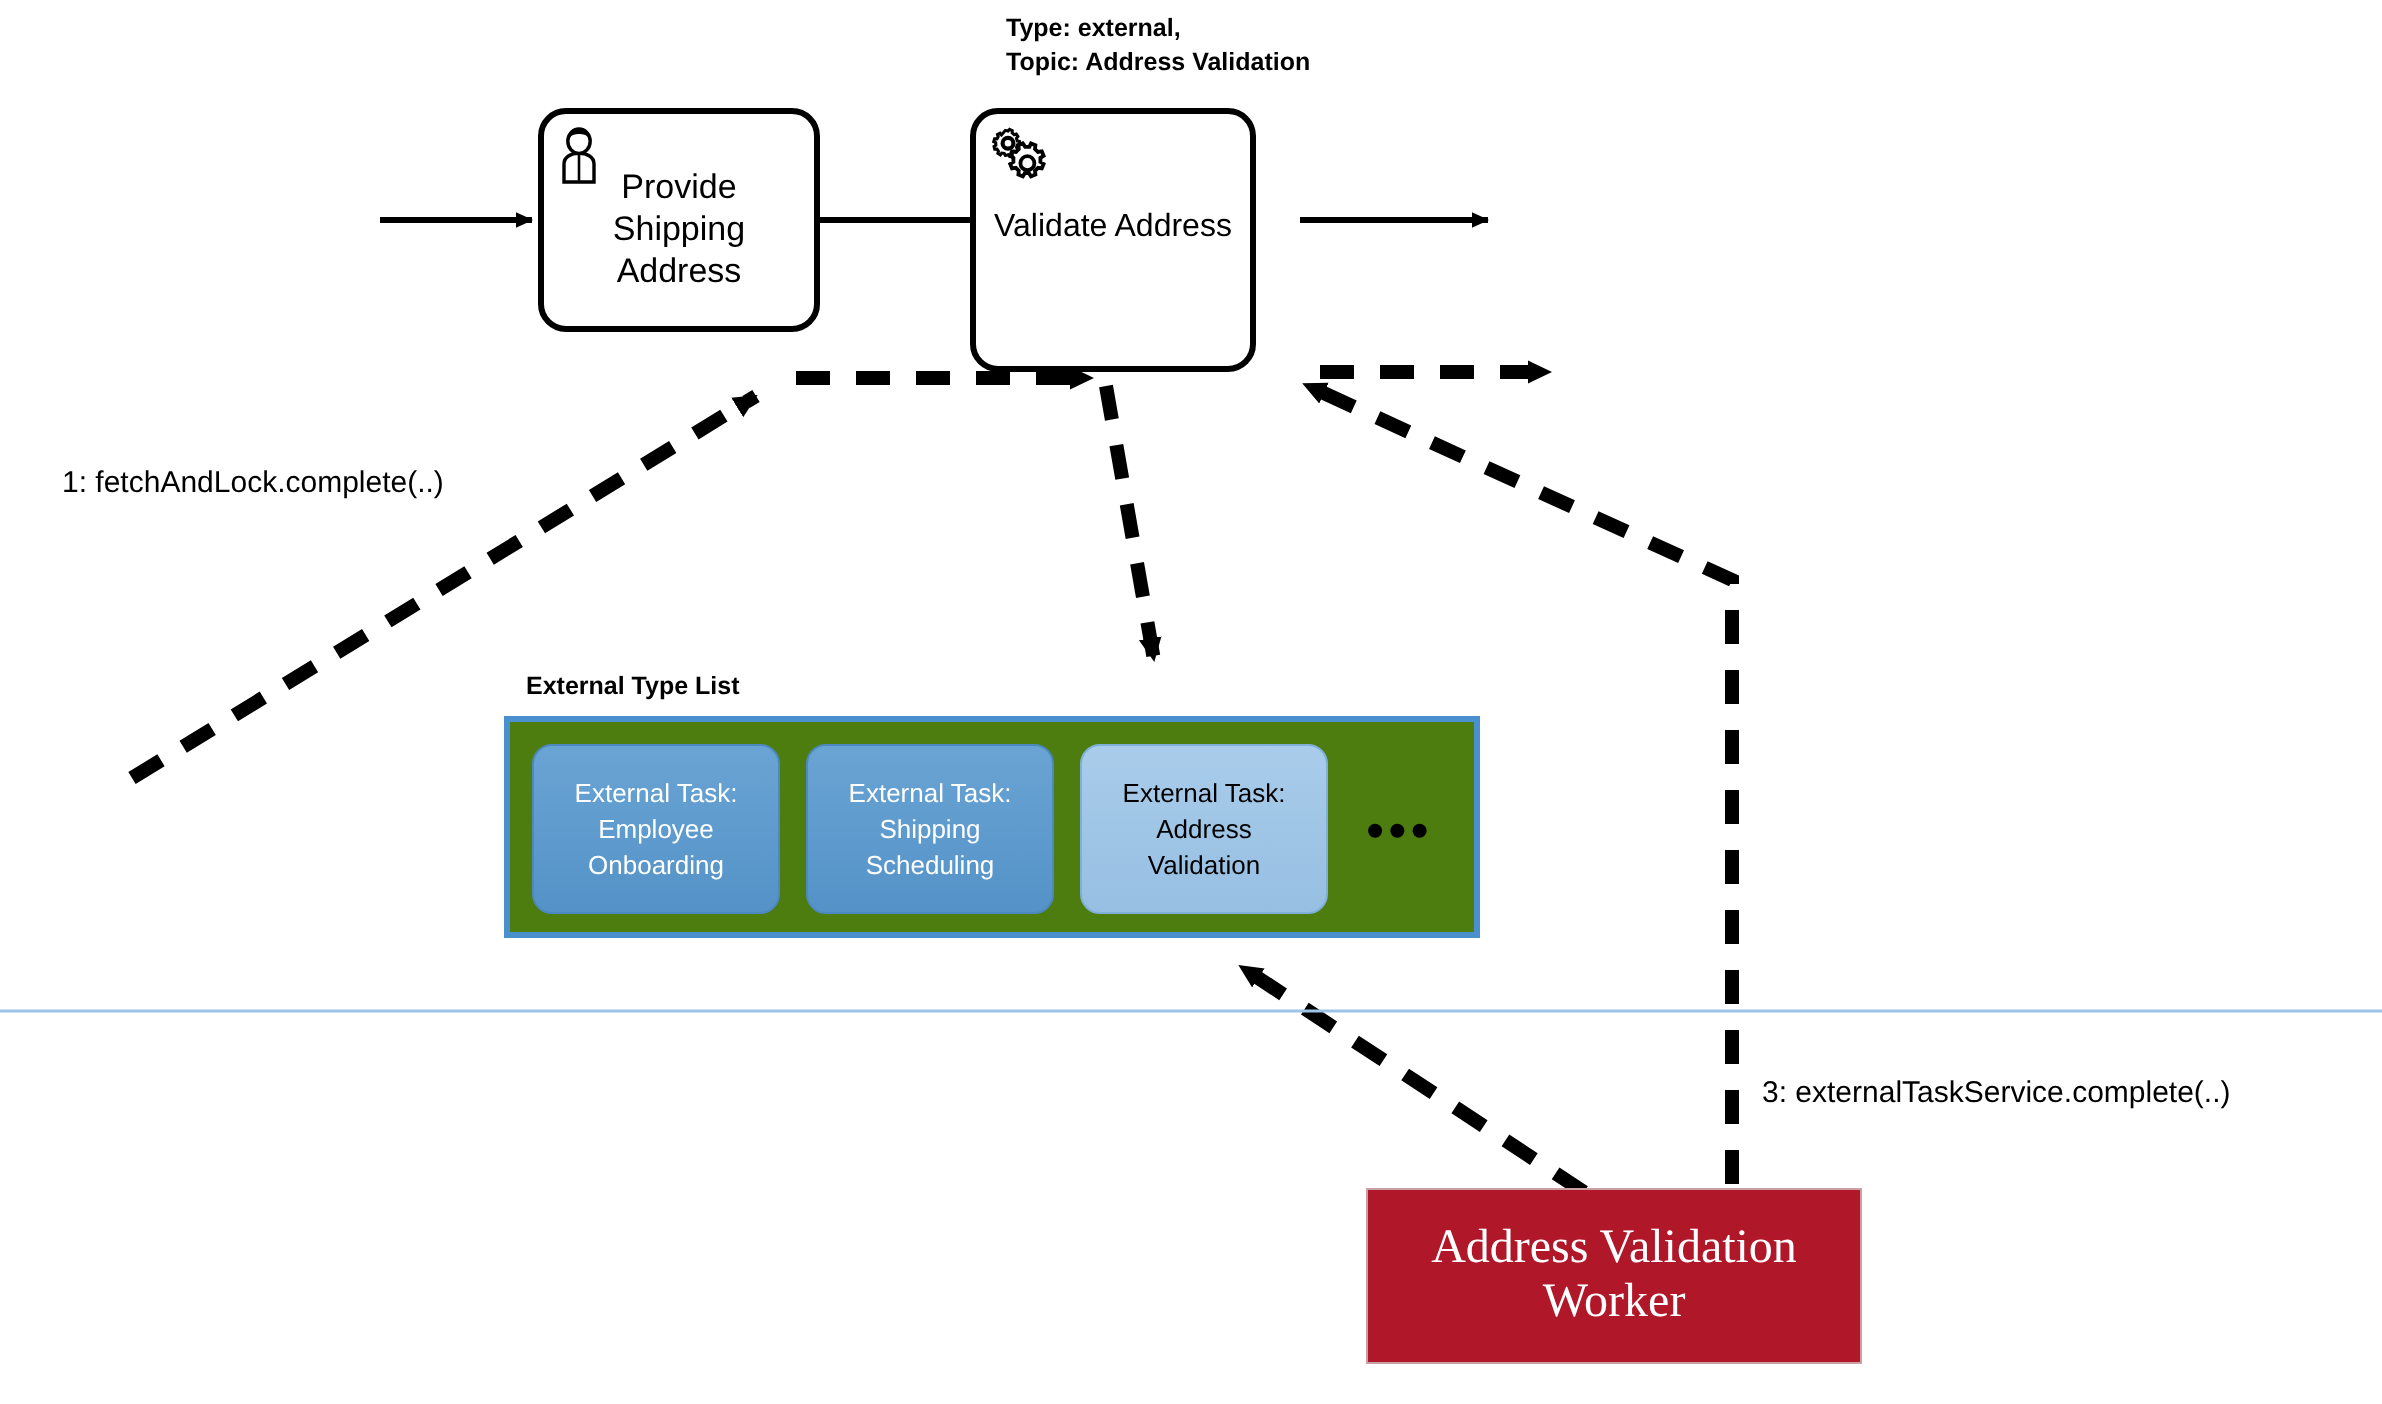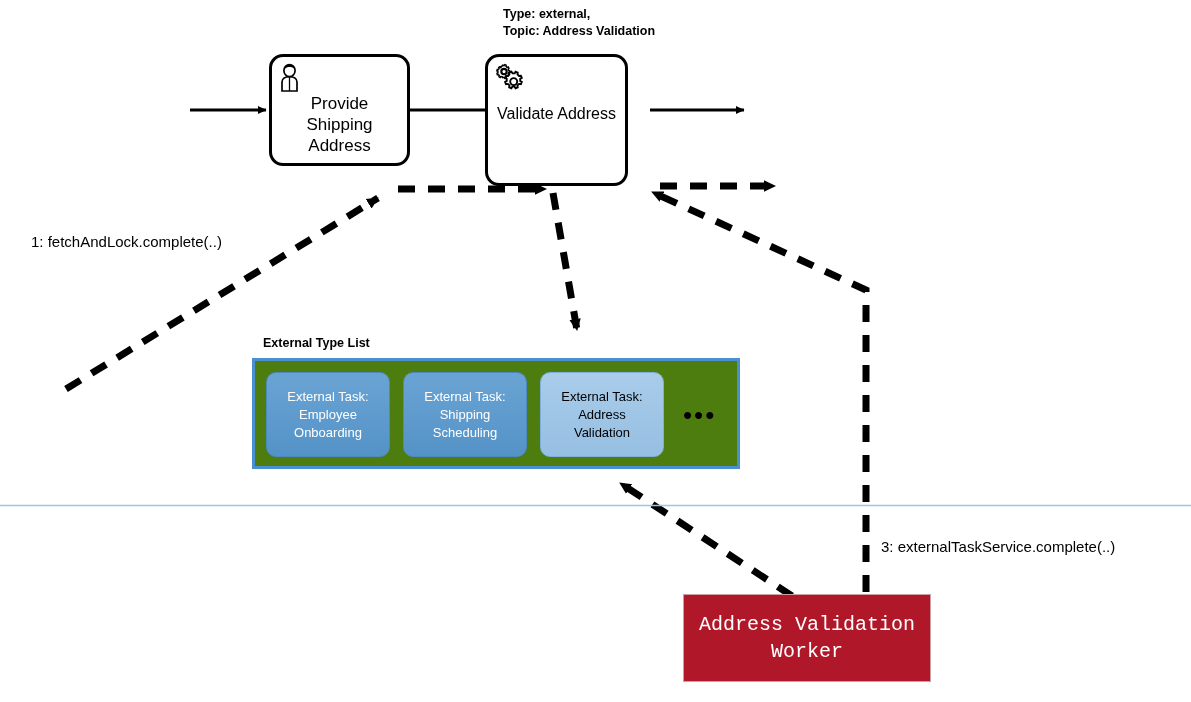--- a/index.html
+++ b/index.html
@@ -38,21 +38,21 @@
     position: absolute;
     left: 0;
     right: 0;
     text-align: center;
     font-size: 17px;
     color: #000000;
     line-height: 21px;
     font-family: "Liberation Sans", sans-serif;
   }
   #task-provide { left: 269px; top: 54px; width: 141px; height: 112px; }
-  #task-provide .task-label { top: 36px; }
+  #task-provide .task-label { top: 26px; }
   #task-validate { left: 485px; top: 54px; width: 143px; height: 132px; }
   #task-validate .task-label { top: 46px; font-size: 16px; }
 
   .task-icon {
     position: absolute;
     left: 7px;
     top: 6px;
     width: 30px;
     height: 30px;
   }
@@ -144,24 +144,24 @@
     left: 683px; top: 594px;
     width: 248px; height: 88px;
     background: #B01729;
     border: 1px solid #C9A0A4;
     box-sizing: border-box;
     display: flex;
     align-items: center;
     justify-content: center;
     text-align: center;
     color: #ffffff;
-    font-size: 20px;
+    font-size: 24px;
     line-height: 27px;
     white-space: pre-line;
-    font-family: Liberation Mono, monospace;
+    font-family: Liberation Serif, serif;
   }
 </style>
 </head>
 <body>
 
 <div id="canvas">
 
   <svg class="layer">
     <defs>
       <marker id="arrow-solid" markerWidth="9" markerHeight="9" refX="8" refY="4.5" orient="auto" markerUnits="userSpaceOnUse">

